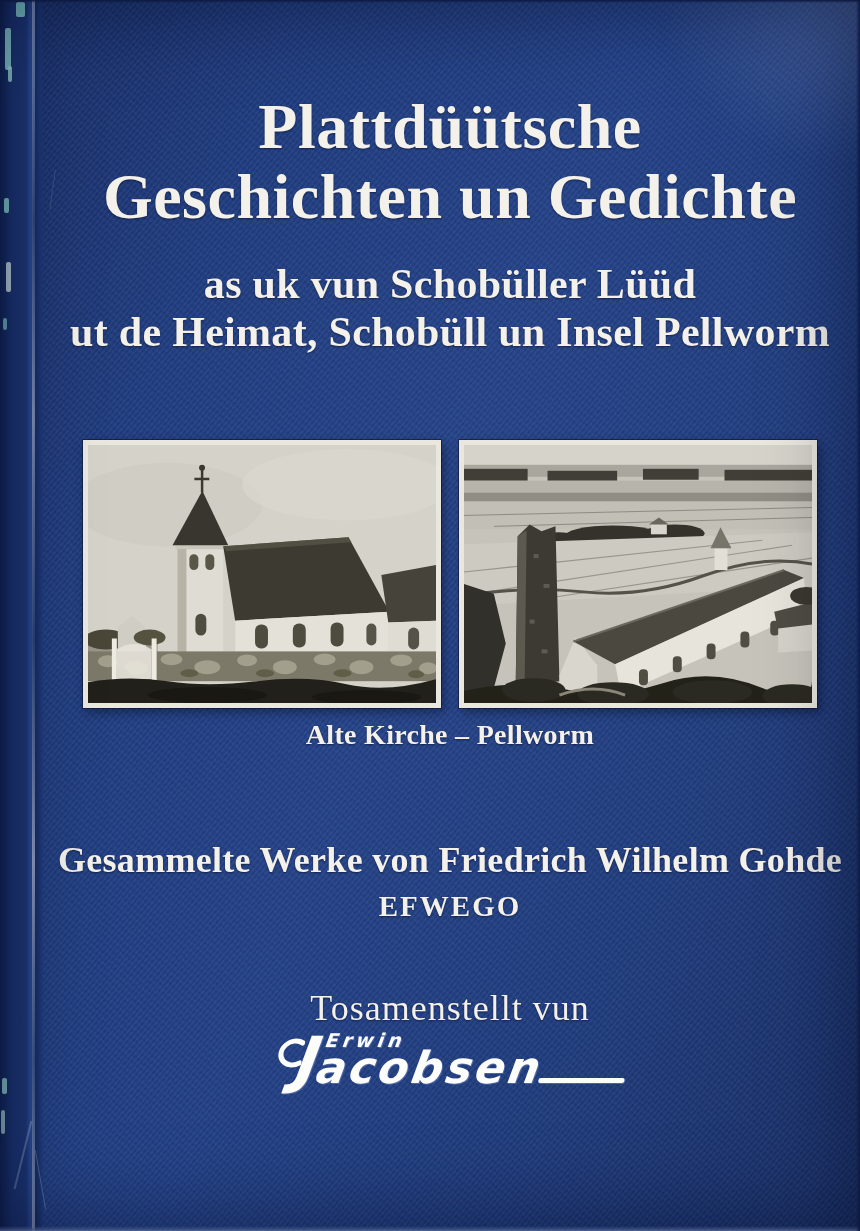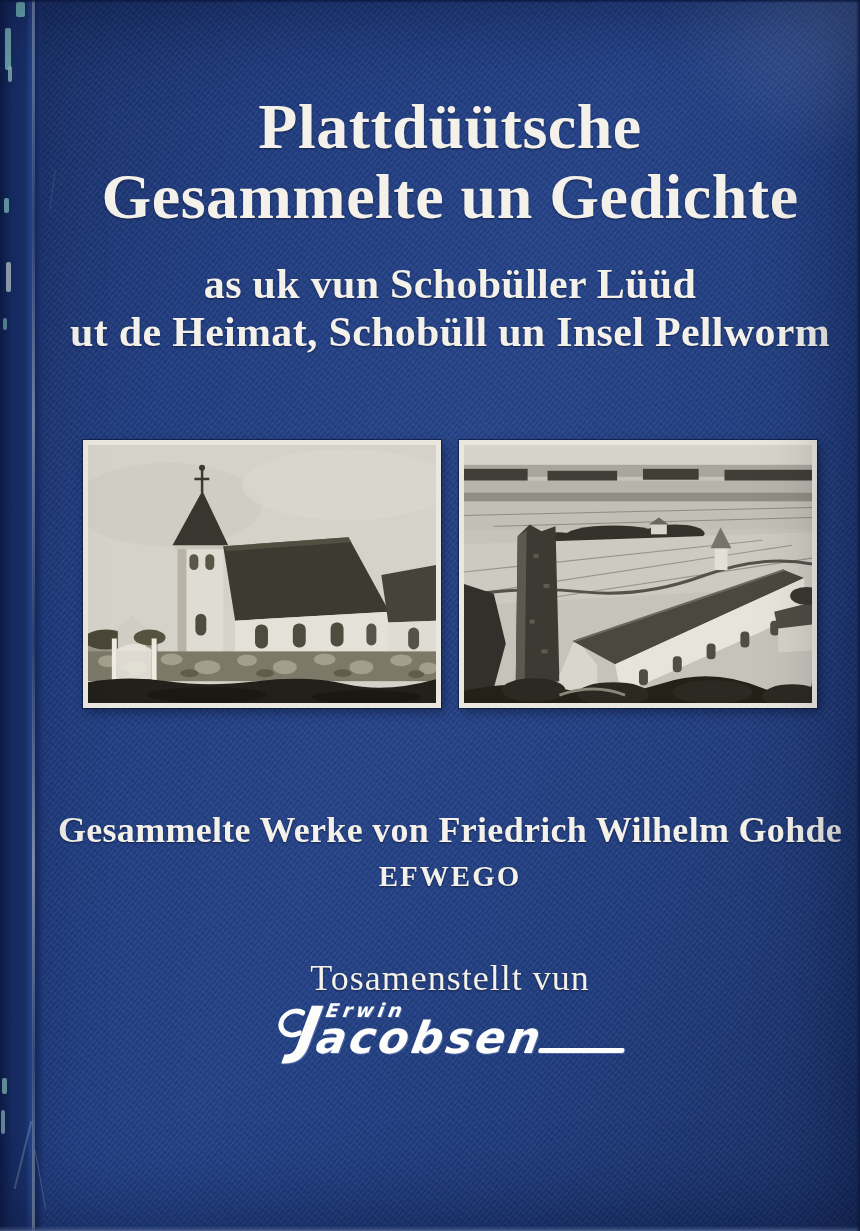--- a/index.html
+++ b/index.html
@@ -166,21 +166,21 @@
 
 <div class="cover">
 
   <div class="texture"></div>
   <div class="sheen"></div>
 
   <div class="content">
 
     <div class="title">
       <div>Plattdüütsche</div>
-      <div>Gesammelte un Gedichte</div>
+      <div>Geschichten un Gedichte</div>
     </div>
 
     <div class="subtitle">
       <div>as uk vun Schobüller Lüüd</div>
       <div>ut de Heimat, Schobüll un Insel Pellworm</div>
     </div>
 
     <div class="photos">
 
       <div class="photo-frame">
@@ -322,20 +322,21 @@
             <ellipse cx="250" cy="249" rx="40" ry="12"></ellipse>
               <ellipse cx="330" cy="253" rx="30" ry="12"></ellipse>
           </g>
           <path d="M96 252 Q 130 240 162 252" stroke="#8a8778" stroke-width="3" fill="none"></path>
         </svg>
       </div>
 
     </div>
 
     <div class="captions">
+      <div class="caption">Alte Kirche – Pellworm</div>
     </div>
 
     <div class="author-line">Gesammelte Werke von Friedrich Wilhelm Gohde</div>
     <div class="acronym">EFWEGO</div>
 
     <div class="compiled">Tosamenstellt vun</div>
 
     <div class="signature">
       <span class="sig-swash">
         <svg width="30" height="34" viewBox="0 0 30 34">

